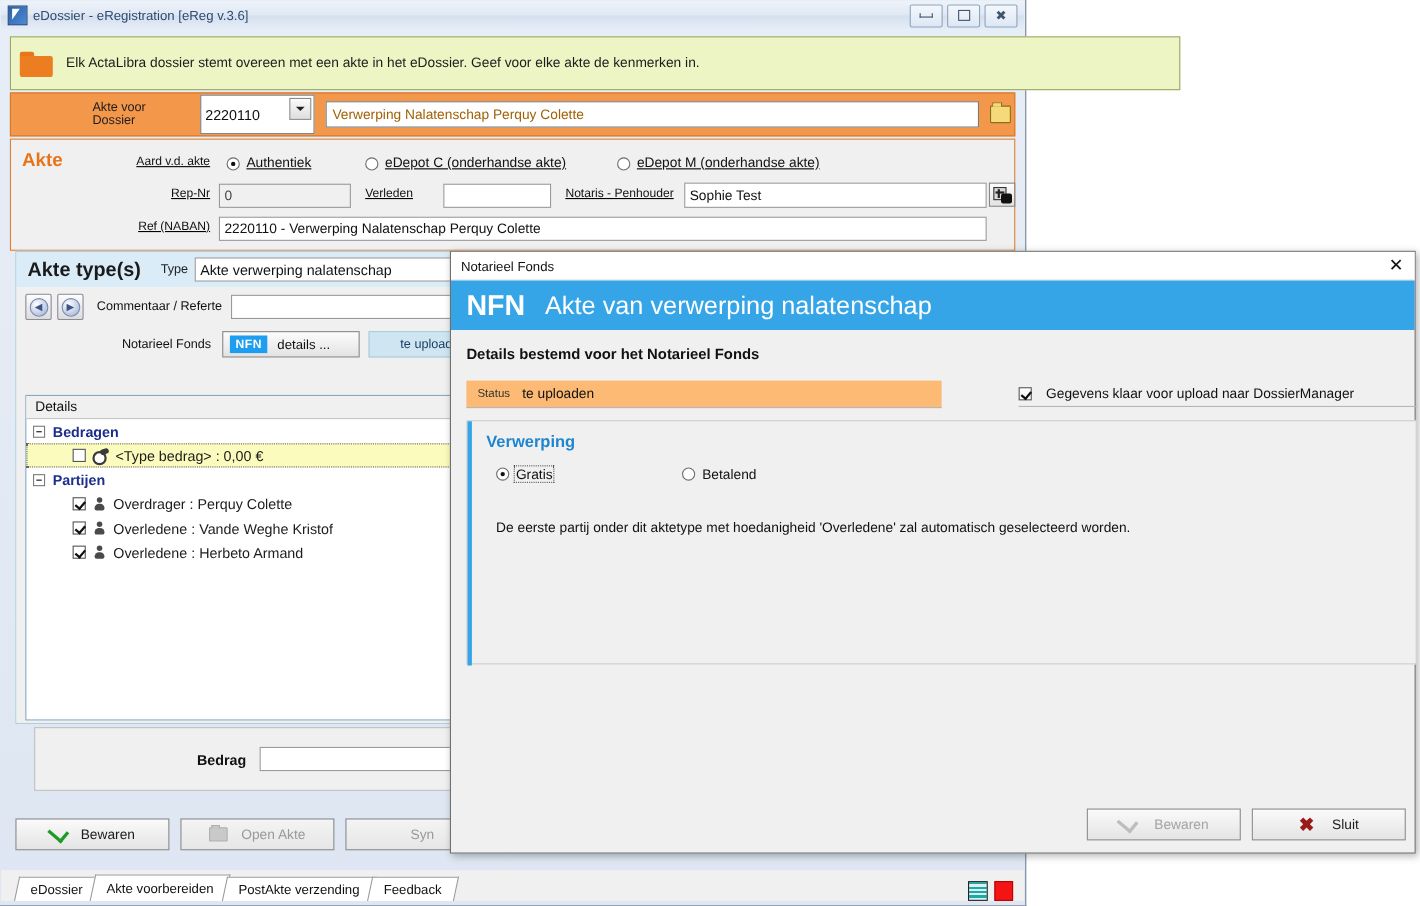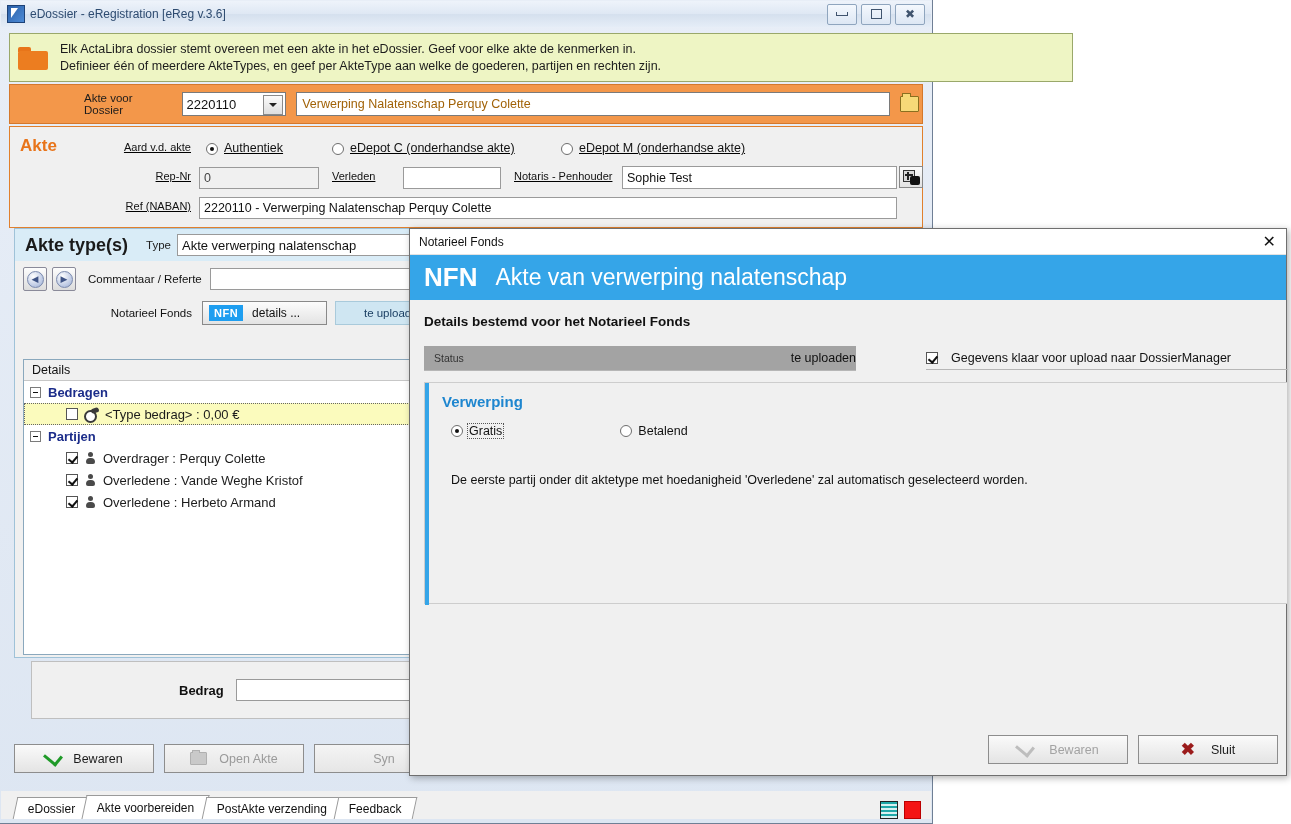--- a/index.html
+++ b/index.html
@@ -81,21 +81,21 @@
   .dossier-band {
     position: absolute; left: 9px; top: 84px;
     width: 914px; height: 40px;
     background: #f3974a;
     border: 1px solid #d4782c;
     box-sizing: border-box;
     display: flex; align-items: center;
   }
   .lbl-akte-dossier { font-size: 11.5px; color: #1c1c1c; margin-left: 74px; margin-right: 8px; }
   .combo {
-    width: 106px; height: 24px; background: #fff; border: 1px solid #7a7a7a;
+    width: 106px; height: 36px; background: #fff; border: 1px solid #7a7a7a;
     display: flex; align-items: center; box-sizing: border-box;
     position: relative;
   }
   .combo span { font-size: 13px; color: #111; padding-left: 4px; }
   .combo-arrow {
     position: absolute; right: 2px; top: 2px;
     width: 18px; height: 18px;
     background: linear-gradient(to bottom,#fbfbfb,#dedede);
     border: 1px solid #8a8a8a;
     display: flex; align-items: center; justify-content: center;
@@ -380,23 +380,23 @@
   .m-banner .btitle { font-size: 23px; font-weight: normal; color: #fff; margin-left: 18px; }
   .m-subtitle {
     font-size: 13.5px; font-weight: bold; color: #111;
     margin: 14px 0 0 14px;
   }
   .m-statusrow {
     position: absolute; left: 14px; top: 117px;
     width: 864px; display: flex; align-items: flex-start;
   }
   .m-status {
-    width: 432px; height: 24px; background: #a3a3a3;
+    width: 432px; height: 24px; background: #fdba74;
     border-bottom: 1px solid #b6b6b6;
-    display: flex; align-items: center; justify-content: space-between;
+    display: flex; align-items: center;
   }
   .m-status .lab { font-size: 10.5px; color: #333; margin-left: 10px; }
   .m-status .val { font-size: 12.5px; color: #111; margin-left: 11px; }
   .m-ready {
     margin-left: 70px; display: flex; align-items: center;
     width: 362px; height: 24px; border-bottom: 1px solid #b6b6b6;
     box-sizing: border-box;
   }
   .m-ready .lab { font-size: 12.5px; color: #111; margin-left: 7px; }
 
@@ -456,21 +456,20 @@
       <div class="tb-btn">
           <span class="glyph-close">✖</span>
         </div>
     </div>
   </div>
 
   <div class="info-band">
     <div class="folder-icon"></div>
     <div class="info-lines">
       <div>Elk ActaLibra dossier stemt overeen met een akte in het eDossier. Geef voor elke akte de kenmerken in.</div>
-      <div>Definieer één of meerdere AkteTypes, en geef per AkteType aan welke de goederen, partijen en rechten zijn.</div>
     </div>
   </div>
 
   <div class="dossier-band">
     <div class="lbl-akte-dossier">Akte voor Dossier</div>
     <div class="combo">
       <span>2220110</span>
       <div class="combo-arrow">
           <i></i>
         </div>

